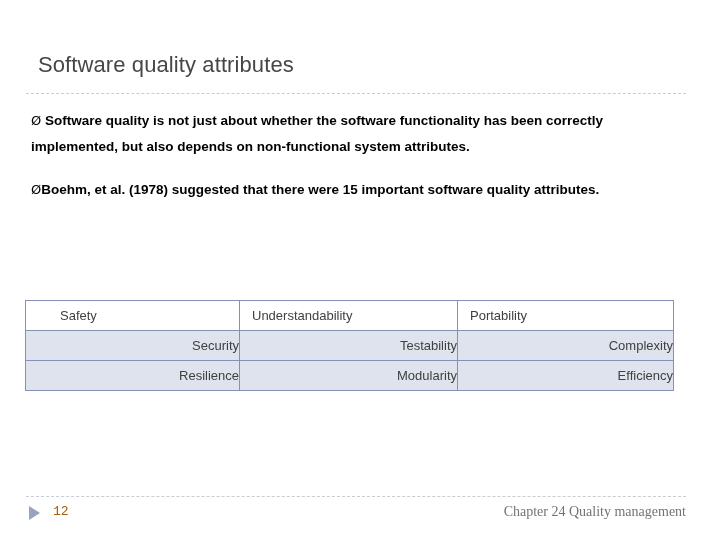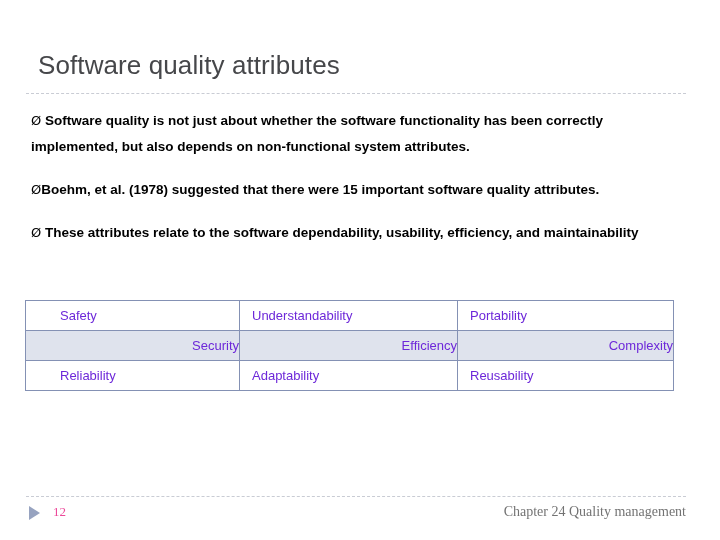--- a/index.html
+++ b/index.html
@@ -25,21 +25,21 @@
 
   
   .title-block {
     position: absolute;
     left: 38px;
     top: 48px;
     width: 640px;
     height: 42px;
   }
   .slide-title {
-    font-size: 26px;
+    font-size: 22px;
     line-height: 34px;
     font-weight: 400;
     color: #46474a;
     letter-spacing: 0.1px;
     white-space: nowrap;
   }
   .title-rule {
     position: absolute;
     left: 26px;
     top: 93px;
@@ -79,21 +79,21 @@
     width: 648px;
     border-collapse: collapse;
     table-layout: fixed;
   }
   .attr-table td {
     border: 1px solid #8491b4;
     height: 29px;
     padding: 0 0 0 34px;
     font-size: 13px;
     font-weight: 400;
-    color: #6d28d9;
+    color: #404040;
     vertical-align: middle;
     overflow: hidden;
     white-space: nowrap;
   }
   .attr-table td.c2, .attr-table td.c3 { padding-left: 12px; }
   .attr-table col.col1 { width: 214px; }
   .attr-table col.col2 { width: 218px; }
   .attr-table col.col3 { width: 216px; }
   .attr-table tr.band td { background: #dfe3ed; text-align: right; }
   .attr-table tr.plain td { background: #ffffff; }
@@ -120,23 +120,23 @@
     top: 4px;
     width: 0; height: 0;
     border-top: 7px solid transparent;
     border-bottom: 7px solid transparent;
     border-left: 11px solid #97a3c0;
   }
   .slide-number {
     position: absolute;
     left: 27px;
     top: 2px;
-    font-family: Liberation Serif, serif;
+    font-family: Liberation Mono, monospace;
     font-size: 13px;
-    color: #ec4899;
+    color: #a16207;
   }
   .footer-center {
     position: absolute;
     left: 0;
     top: 2px;
     width: 660px;
     text-align: right;
     font-family: "Liberation Serif", serif;
     font-size: 14px;
     color: #737373;
@@ -151,45 +151,44 @@
     <div class="slide-title">Software quality attributes</div>
   </div>
   <div class="title-rule"></div>
 
   <div class="body-block">
 
     <div class="bullet-row"><span class="bullet-mark">Ø</span><span>  </span><span>Software quality is not just about whether the software functionality has been correctly implemented, but also depends on non-functional system attributes.</span></div>
 
     <div class="bullet-row"><span class="bullet-mark">Ø</span><span></span><span>Boehm, et al. (1978) suggested that there were 15 important software quality attributes.</span></div>
 
-    <div class="bullet-row"><span class="bullet-mark">Ø</span><span>  </span><span>These attributes relate to the software dependability, usability, efficiency, and maintainability</span></div>
 
   </div>
 
   <table class="attr-table">
     <colgroup>
       <col class="col1">
         <col class="col2">
         <col class="col3">
     </colgroup>
     <tbody>
       <tr class="plain">
         <td class="c1">Safety</td>
         <td class="c2">Understandability</td>
         <td class="c3">Portability</td>
       </tr>
       <tr class="band">
         <td class="c1">Security</td>
-        <td class="c2">Efficiency</td>
+        <td class="c2">Testability</td>
         <td class="c3">Complexity</td>
       </tr>
-      <tr class="plain">
-        <td class="c1">Reliability</td>
-        <td class="c2">Adaptability</td>
-        <td class="c3">Reusability</td>
+      <tr class="band">
+        <td class="c1">Resilience</td>
+        <td class="c2">Modularity</td>
+        <td class="c3">Efficiency</td>
       </tr>
     </tbody>
   </table>
 
   <div class="footer-rule"></div>
   <div class="footer">
     <div class="footer-tri"></div>
     <div class="slide-number">12</div>
     <div class="footer-center">Chapter 24 Quality management</div>
   </div>

